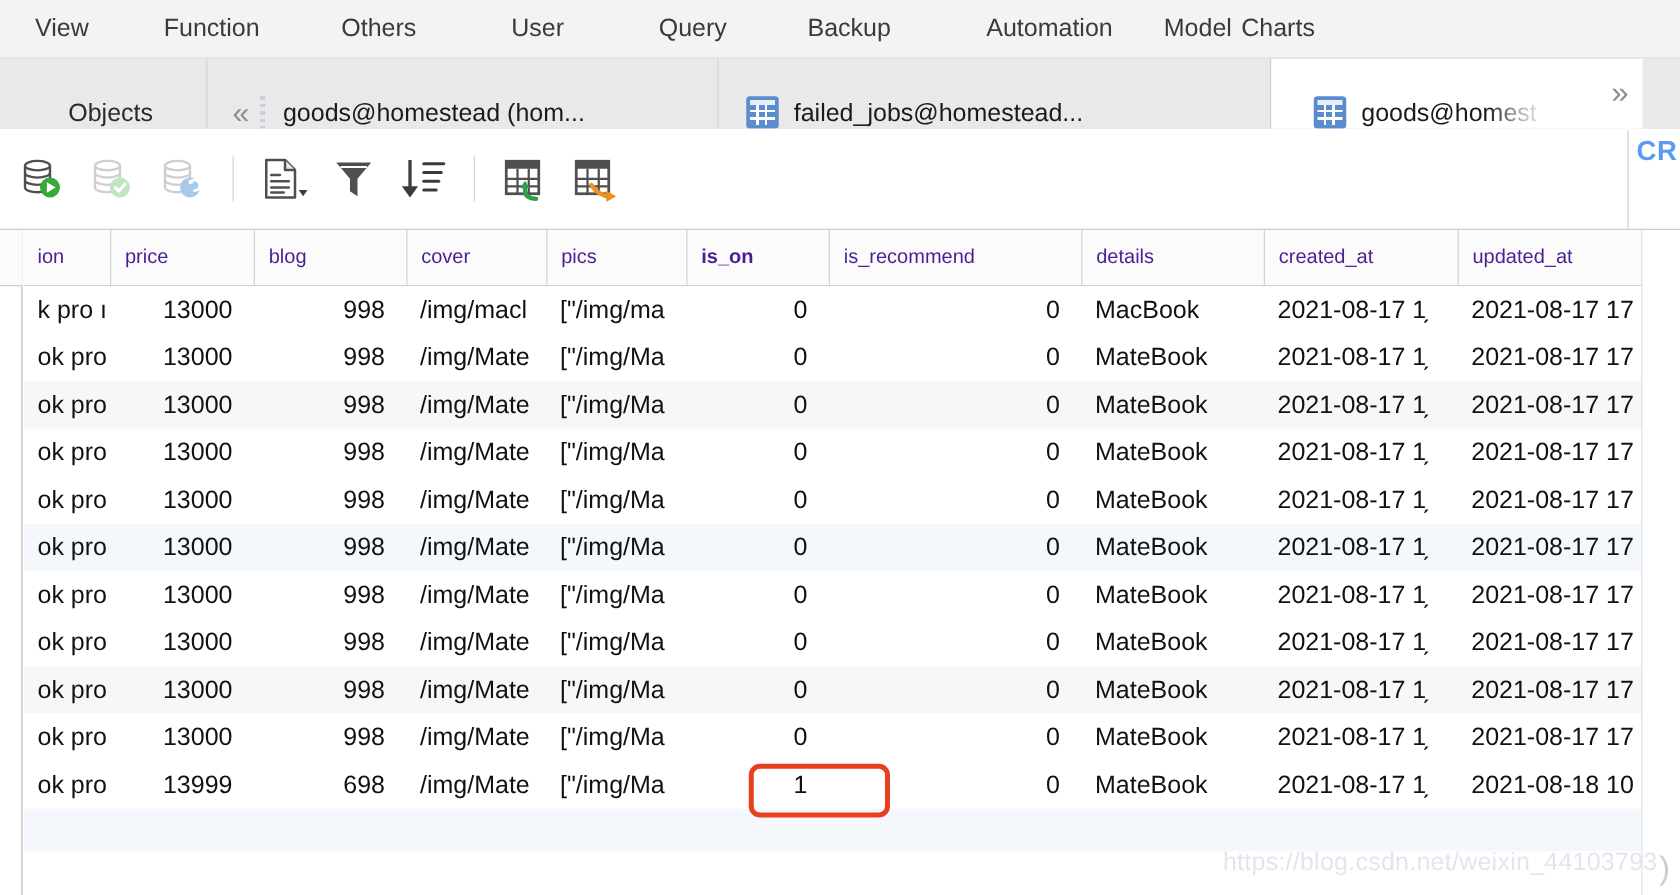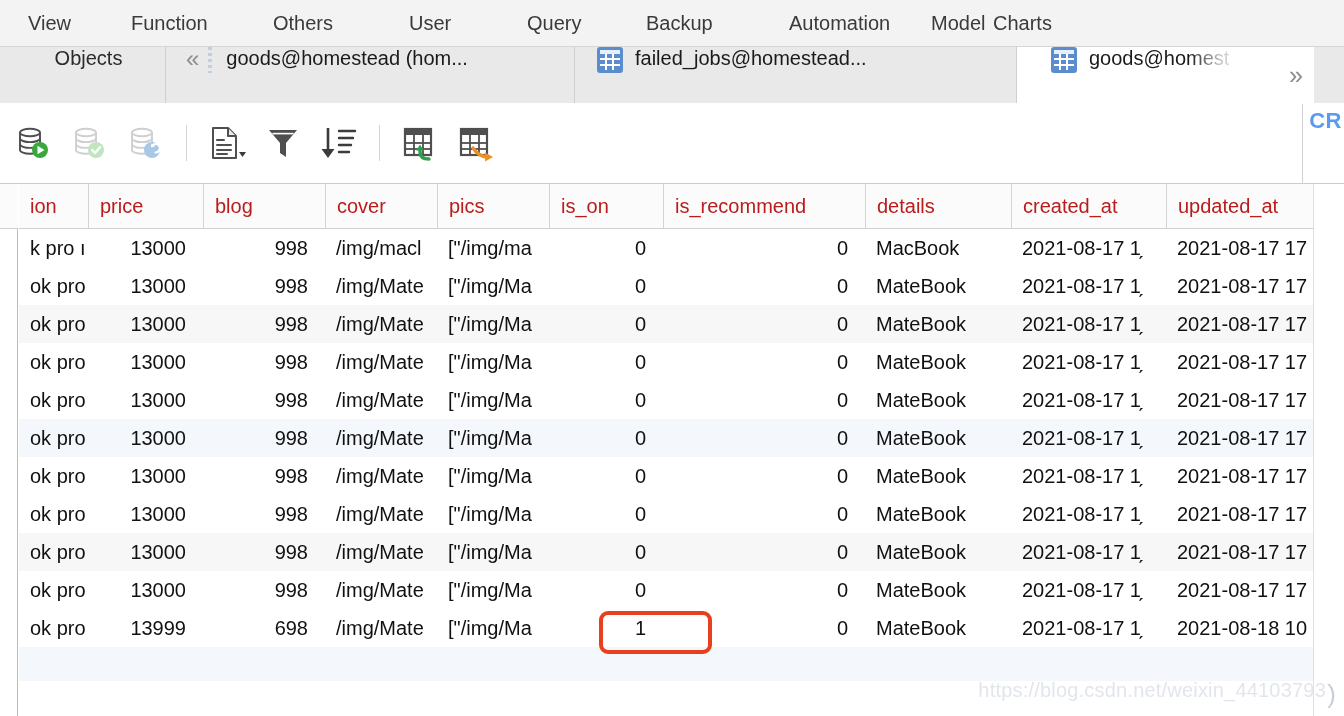--- a/index.html
+++ b/index.html
@@ -31,21 +31,21 @@
 
   
   .tabbar {
     position: absolute; left: 0; top: 47px;
     width: 1344px; height: 56px;
     background: #e9e9e9;
     border-bottom: 1px solid #c8c8c8;
     display: flex; align-items: stretch;
   }
   .tab {
-    display: flex; align-items: flex-start;
+    display: flex; align-items: flex-end;
     height: 56px;
     position: relative;
     cursor: default;
     white-space: nowrap;
     overflow: hidden;
   }
   .tab.objects {
     width: 166px;
     justify-content: center;
     background: #e9e9e9;
@@ -174,21 +174,21 @@
   .headrow {
     position: absolute; left: 19px; top: 0;
     height: 45px; width: 1325px;
     background: #fbfbfb;
     border-bottom: 1px solid #cfcfcf;
     display: flex;
   }
   .hcell {
     position: relative;
     display: flex; align-items: center;
-    font-size: 20px; color: #b91c1c;
+    font-size: 16px; color: #4c1d95;
     padding-left: 11px;
     border-left: 1px solid #d3d3d3;
     cursor: default;
     white-space: nowrap; overflow: hidden;
     flex: none;
   }
   .hcell:first-child { border-left: none; }
 
   .rows {
     position: absolute; left: 19px; top: 45px;
@@ -409,21 +409,21 @@
 <div class="grid">
   <div class="gutter">
     <div class="gutter-head"></div>
   </div>
   <div class="headrow" id="headrow">
       <div class="hcell" style="width: 69px;">ion</div>
       <div class="hcell" style="width: 115px;">price</div>
       <div class="hcell" style="width: 122px;">blog</div>
       <div class="hcell" style="width: 112px;">cover</div>
       <div class="hcell" style="width: 112px;">pics</div>
-      <div class="hcell" style="width: 114px;">is_on</div>
+      <div class="hcell" style="width: 114px; font-weight: bold;">is_on</div>
       <div class="hcell" style="width: 202px;">is_recommend</div>
       <div class="hcell" style="width: 146px;">details</div>
       <div class="hcell" style="width: 155px;">created_at</div>
       <div class="hcell" style="width: 178px;">updated_at</div>
     </div>
   <div class="rows" id="rows">
       <div class="row">
         <div class="cell txt" style="width: 69px; text-align: right;">k pro ı</div>
         <div class="cell num" style="width: 115px;">13000</div>
         <div class="cell num" style="width: 122px;">998</div>

